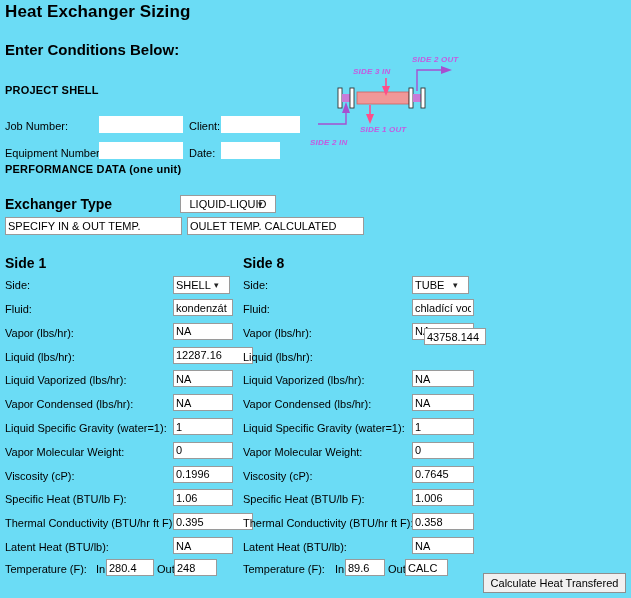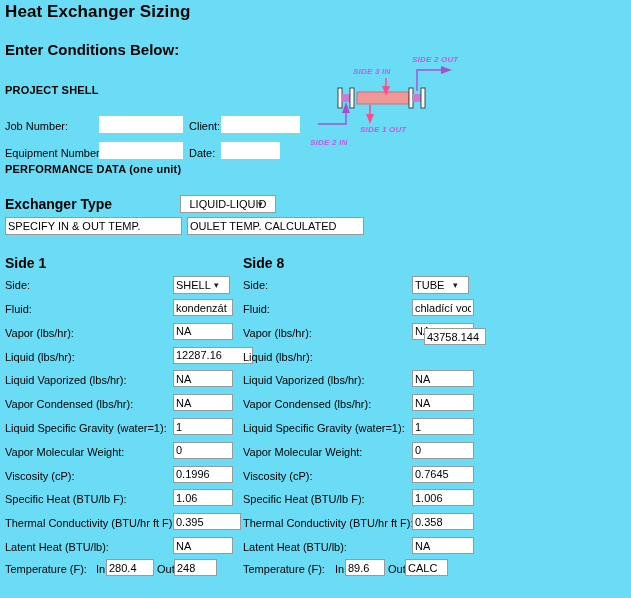--- a/index.html
+++ b/index.html
@@ -266,21 +266,21 @@
       <input type="text" class="tb bordered" value="NA" style="left: 173px; top: 394.2px; width: 60px;">
       <div class="row-label" style="left: 5px; top: 422px;">Liquid Specific Gravity (water=1):</div>
       <input type="text" class="tb bordered" value="1" style="left: 173px; top: 418px; width: 60px;">
       <div class="row-label" style="left: 5px; top: 445.8px;">Vapor Molecular Weight:</div>
       <input type="text" class="tb bordered" value="0" style="left: 173px; top: 441.8px; width: 60px;">
       <div class="row-label" style="left: 5px; top: 469.6px;">Viscosity (cP):</div>
       <input type="text" class="tb bordered" value="0.1996" style="left: 173px; top: 465.6px; width: 60px;">
       <div class="row-label" style="left: 5px; top: 493.4px;">Specific Heat (BTU/lb F):</div>
       <input type="text" class="tb bordered" value="1.06" style="left: 173px; top: 489.4px; width: 60px;">
       <div class="row-label" style="left: 5px; top: 517.2px;">Thermal Conductivity (BTU/hr ft F):</div>
-      <input type="text" class="tb bordered" value="0.395" style="left: 173px; top: 513.2px; width: 68px;">
+      <input type="text" class="tb bordered" value="0.395" style="left: 173px; top: 513.2px; width: 80px;">
       <div class="row-label" style="left: 5px; top: 541px;">Latent Heat (BTU/lb):</div>
       <input type="text" class="tb bordered" value="NA" style="left: 173px; top: 537px; width: 60px;">
     </div>
   <div id="side2-rows">
       <div class="row-label" style="left: 243px; top: 303px;">Fluid:</div>
       <input type="text" class="tb bordered" value="chladící voda" style="left: 412px; top: 299px; width: 62px;">
       <div class="row-label" style="left: 243px; top: 326.8px;">Vapor (lbs/hr):</div>
       <input type="text" class="tb bordered" value="NA" style="left: 412px; top: 322.8px; width: 62px;">
       <div class="row-label" style="left: 243px; top: 350.6px;">Liquid (lbs/hr):</div>
       <input type="text" class="tb bordered" value="43758.144" style="left: 412px; top: 328px; width: 62px; margin-left: 12px;">
@@ -307,14 +307,15 @@
   <input class="tb bordered" style="left: 106px; top: 559px; width: 48px;" type="text" value="280.4">
   <div class="row-label" style="left:157px; top:563px;">Out</div>
   <input class="tb bordered" style="left: 174px; top: 559px; width: 43px;" type="text" value="248">
 
   <div class="row-label col2" style="top:563px;">Temperature (F):</div>
   <div class="row-label" style="left:335px; top:563px;">In</div>
   <input class="tb bordered" style="left: 345px; top: 559px; width: 40px;" type="text" value="89.6">
   <div class="row-label" style="left:388px; top:563px;">Out</div>
   <input class="tb bordered" style="left: 405px; top: 559px; width: 43px;" type="text" value="CALC">
 
+  <button id="calculate-button">Calculate Heat Transfered</button>
 
 </div>
 
 </body></html>

